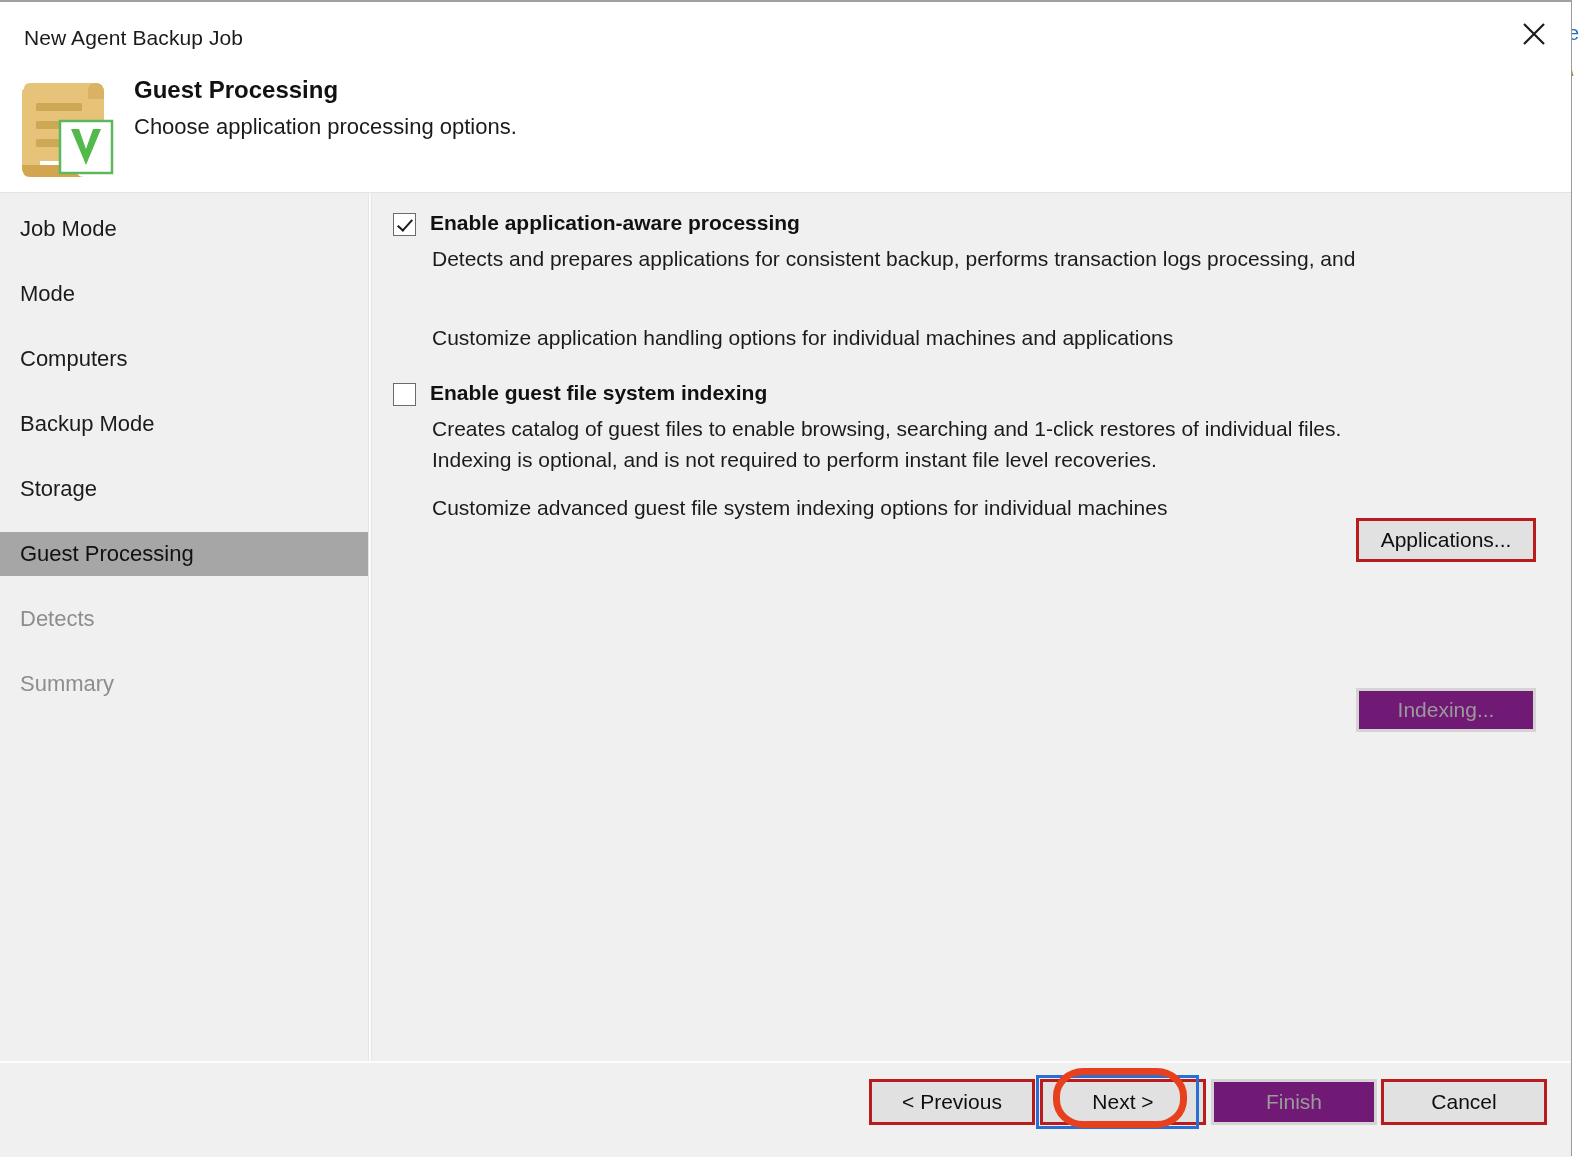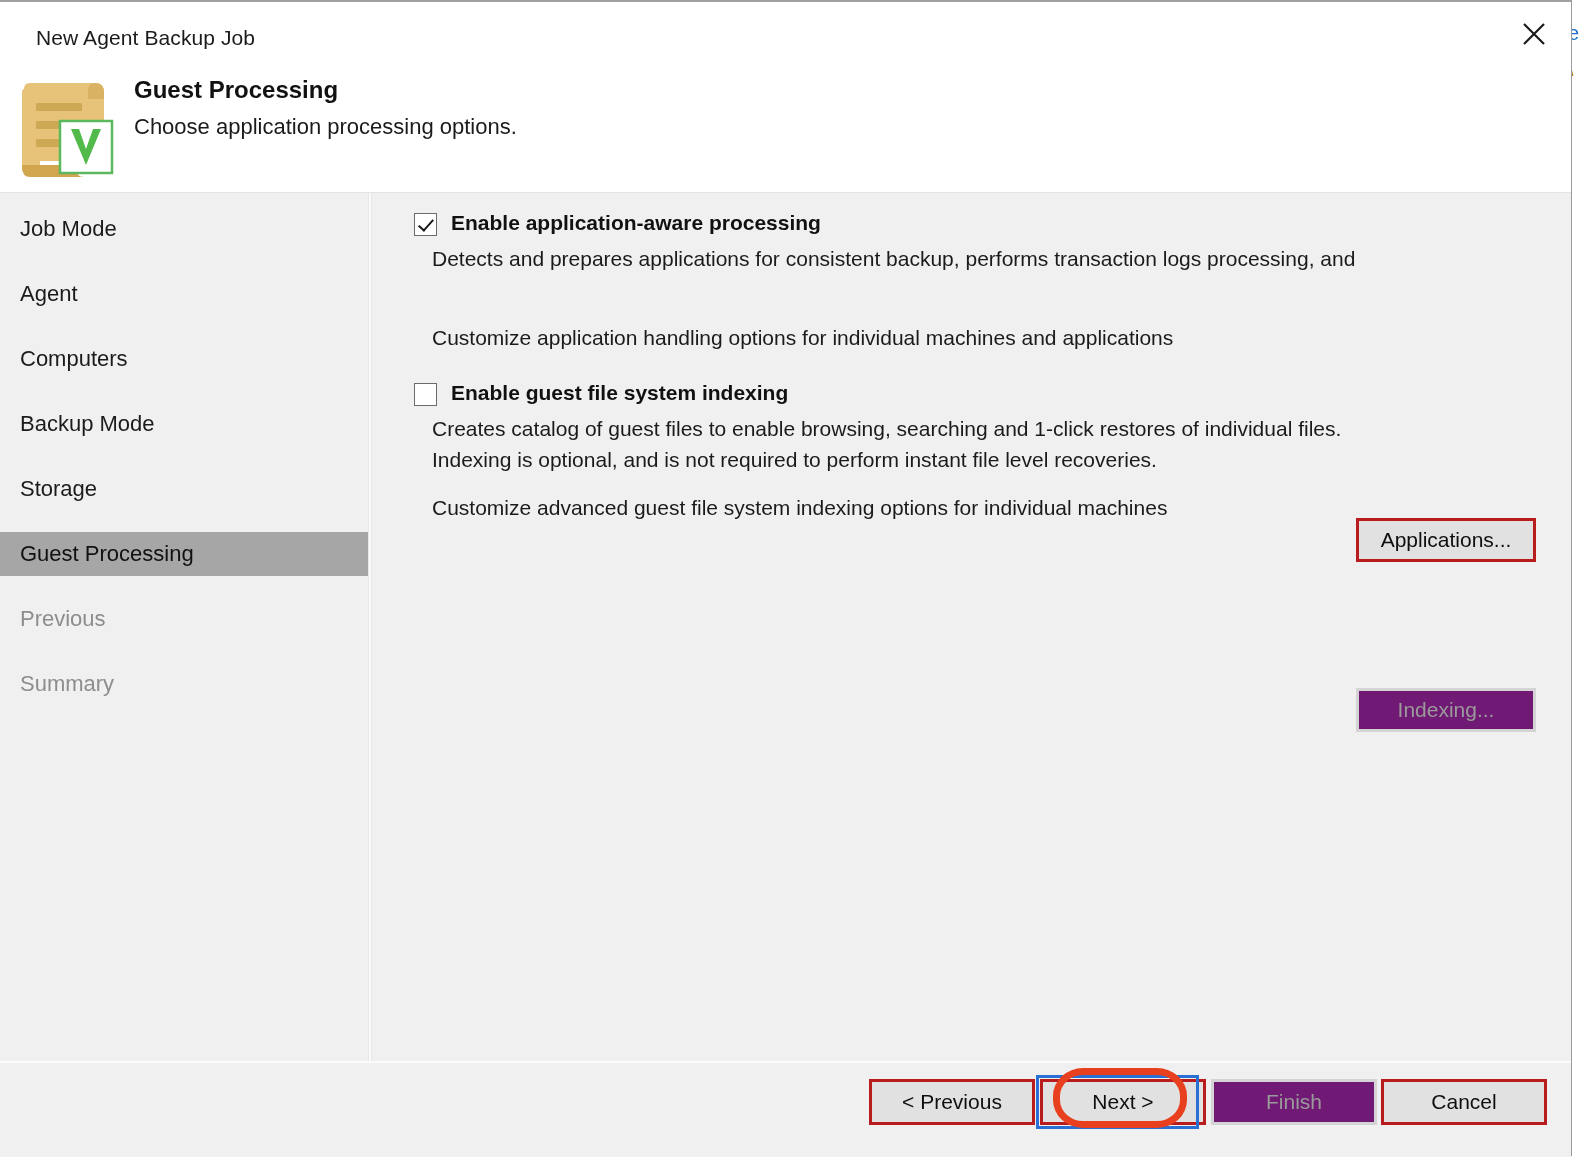--- a/index.html
+++ b/index.html
@@ -55,21 +55,21 @@
   }
 
   
   .titlebar {
     position: relative;
     height: 62px;
     background: #ffffff;
   }
   .title-text {
     position: absolute;
-    left: 36px;
+    left: 24px;
     top: 24px;
     font-size: 21px;
     color: #1b1b1b;
     letter-spacing: 0.1px;
   }
   .close-btn {
     position: absolute;
     right: 8px;
     top: 10px;
     width: 58px;
@@ -164,21 +164,20 @@
     height: 868px;
     background: #f0f0f0;
   }
 
   
   .check-row {
     position: absolute;
     left: 20px;
     display: flex;
     align-items: flex-start;
-    margin-left: 21px;
   }
   .cbox {
     width: 23px;
     height: 23px;
     border: 1px solid #6b6b6b;
     background: #ffffff;
     box-sizing: border-box;
     position: relative;
     flex: none;
     margin-top: 3px;
@@ -337,36 +336,36 @@
     <div class="header-sub">Choose application processing options.</div>
   </div>
 
   <div class="body-area">
 
     <div class="sidebar">
       <div class="nav-item" style="top:14px">
           <span>Job Mode</span>
         </div>
       <div class="nav-item" style="top:79px">
-          <span>Agent</span>
+          <span>Mode</span>
         </div>
       <div class="nav-item" style="top:144px">
           <span>Computers</span>
         </div>
       <div class="nav-item" style="top:209px">
           <span>Backup Mode</span>
         </div>
       <div class="nav-item" style="top:274px">
           <span>Storage</span>
         </div>
       <div class="nav-item active" style="top:339px">
           <span>Guest Processing</span>
         </div>
       <div class="nav-item disabled" style="top:404px">
-          <span>Previous</span>
+          <span>Detects</span>
         </div>
       <div class="nav-item disabled" style="top:469px">
           <span>Summary</span>
         </div>
     </div>
 
     <div class="vdivider"></div>
 
     <div class="content">
 

